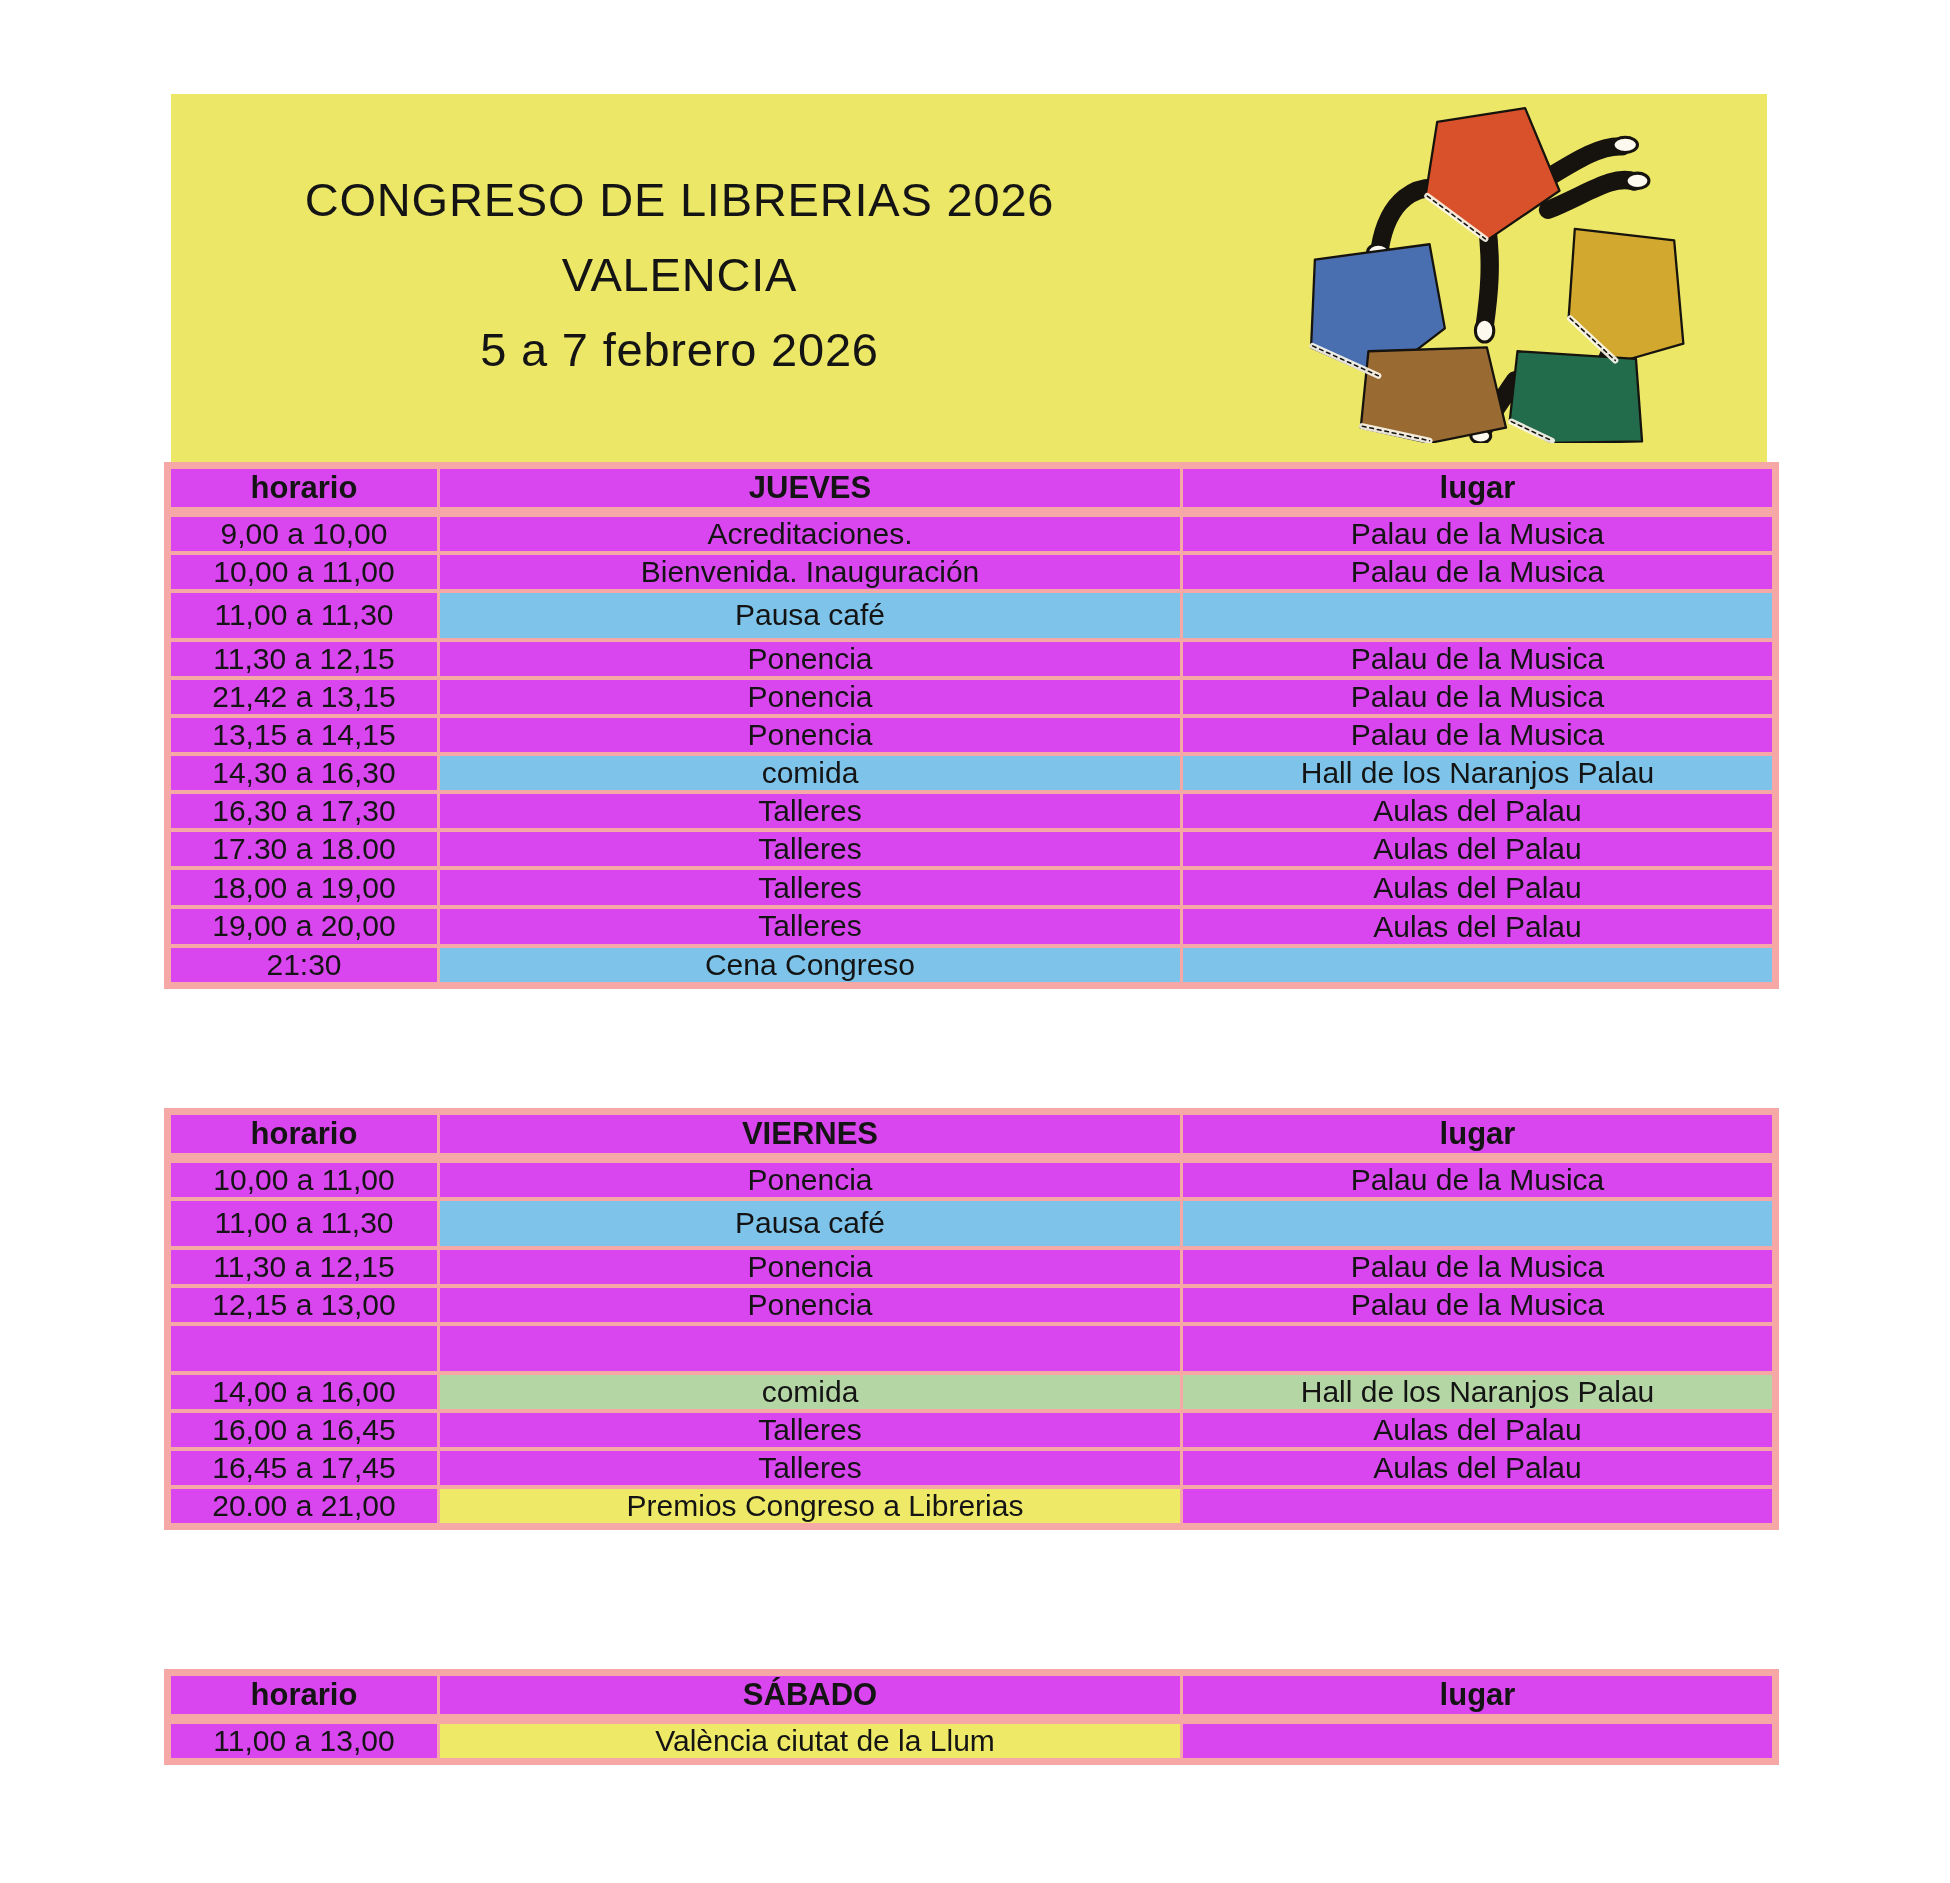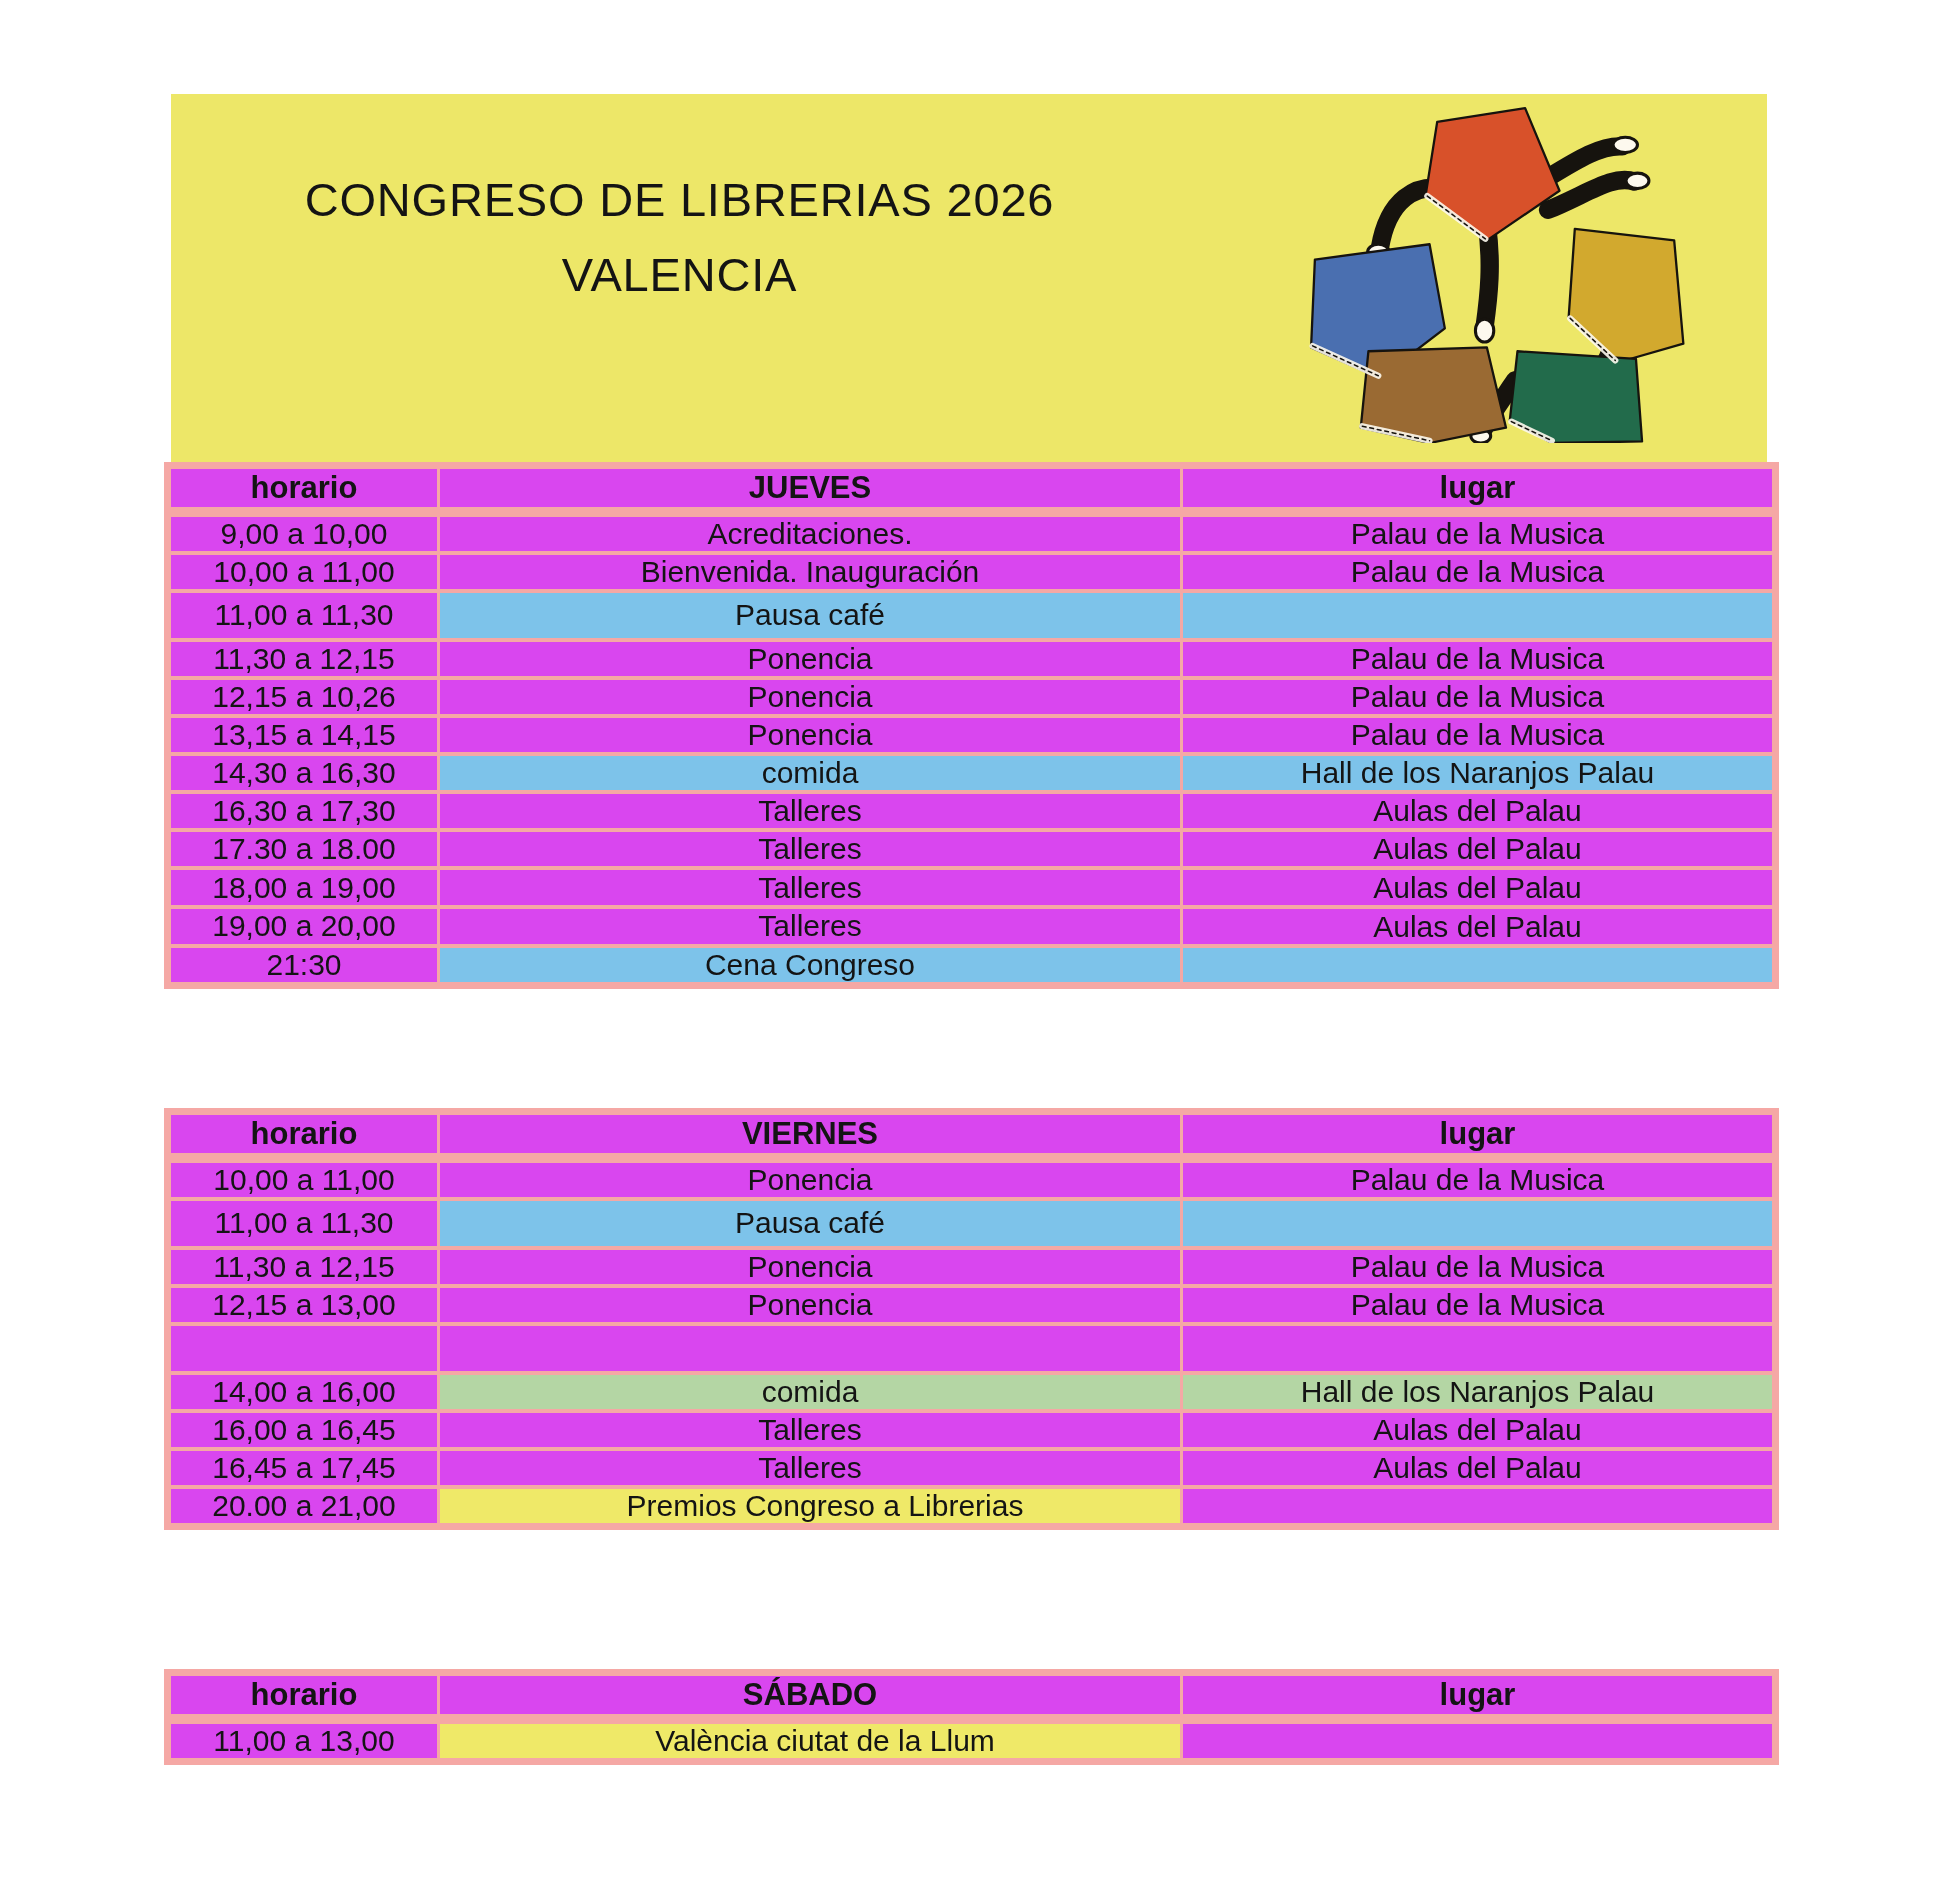--- a/index.html
+++ b/index.html
@@ -42,20 +42,21 @@
 </style>
 </head>
 <body>
 
 <div class="page">
 
   <div class="banner">
     <div class="banner-titles">
       <div>CONGRESO DE LIBRERIAS 2026</div>
       <div>VALENCIA</div>
+      <div>5 a 7 febrero 2026</div>
     </div>
 
     <svg class="banner-art" viewBox="0 0 560 450">
       <g fill="none" stroke-linecap="round">
 
         <g stroke="#16130E" stroke-width="24">
           <path d="M210,120 C160,105 125,135 115,195"></path>
           <path d="M315,115 C365,85 400,60 432,62"></path>
           <path d="M335,145 C385,125 420,98 448,108"></path>
           <path d="M255,165 C262,215 258,255 252,298"></path>
@@ -130,21 +131,21 @@
           <td class="col-time">11,00 a 11,30</td>
           <td class="col-event bg-blue">Pausa café</td>
           <td class="col-place bg-blue"></td>
         </tr>
         <tr>
           <td class="col-time">11,30 a 12,15</td>
           <td class="col-event">Ponencia</td>
           <td class="col-place">Palau de la Musica</td>
         </tr>
         <tr>
-          <td class="col-time">12,15 a 10,26</td>
+          <td class="col-time">21,42 a 13,15</td>
           <td class="col-event">Ponencia</td>
           <td class="col-place">Palau de la Musica</td>
         </tr>
         <tr>
           <td class="col-time">13,15 a 14,15</td>
           <td class="col-event">Ponencia</td>
           <td class="col-place">Palau de la Musica</td>
         </tr>
         <tr>
           <td class="col-time">14,30 a 16,30</td>

